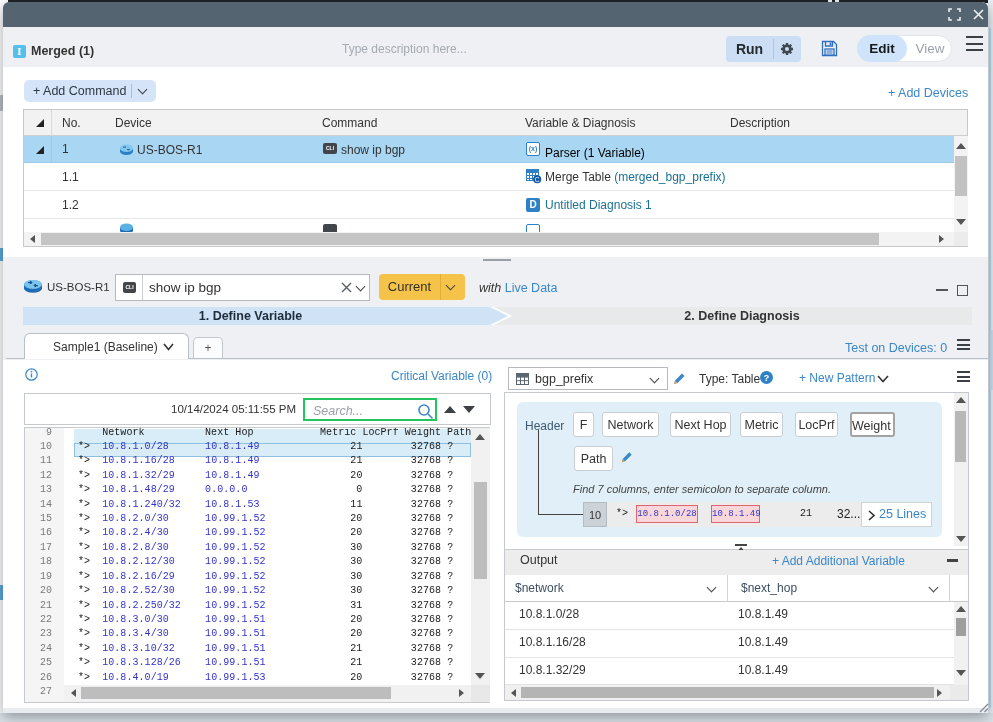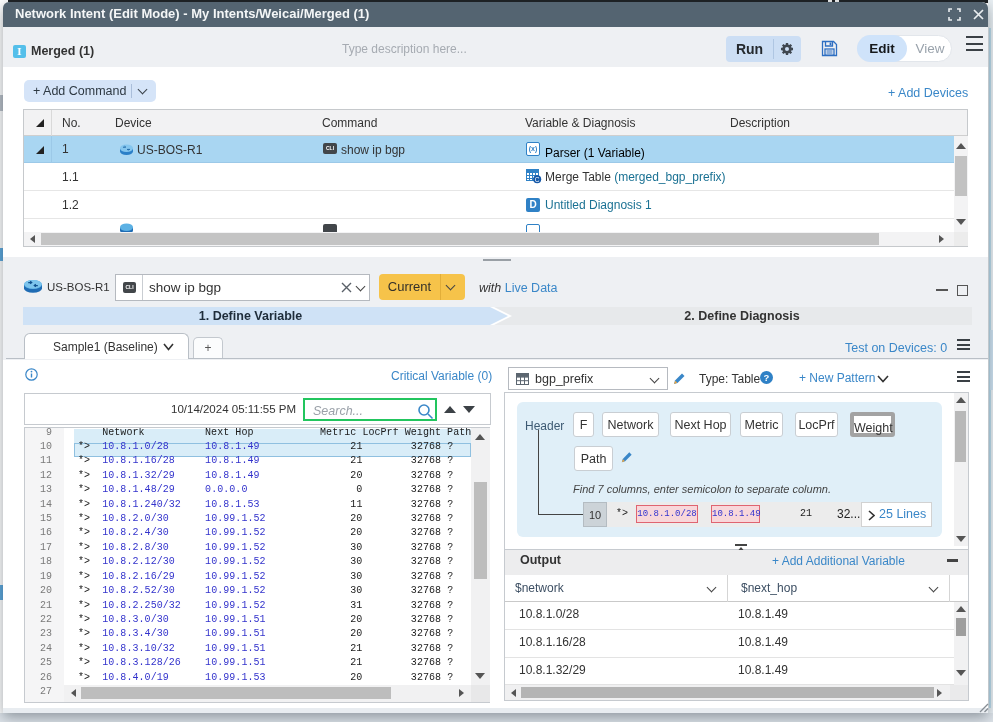--- a/index.html
+++ b/index.html
@@ -22,21 +22,20 @@
 <div class="a" style="left:835px;top:0;width:4px;height:3px;background:#f4f4f4"></div>
 <div class="a" style="left:0;top:713px;width:993px;height:9px;background:#dde3e9"></div>
 <div class="a" style="left:0;top:95px;width:3px;height:16px;background:#b9bfc7"></div>
 <div class="a" style="left:0;top:248px;width:3px;height:13px;background:#5aa7dd"></div>
 <div class="a" style="left:0;top:585px;width:3px;height:15px;background:#5aa7dd"></div>
 <div class="a" style="left:990px;top:330px;width:3px;height:60px;background:#cfe3f2"></div>
 
 <div class="a" style="left:3px;top:2px;width:985px;height:711px;background:#fff;border-radius:6px 6px 0 0;box-shadow:0 4px 14px rgba(40,50,60,.45)">
 
   <div class="a" style="left:0;top:0;width:985px;height:25px;background:#546471;border-radius:6px 6px 0 0">
-    <div class="a" style="left:12px;top:4px;font-size:13px;font-weight:bold;color:#f4f6f7">Network Intent (Edit Mode) - My Intents/Weicai/Merged (1)</div>
     <svg class="a" style="left:945px;top:6px" width="13" height="13" viewBox="0 0 13 13" fill="none" stroke="#e9edf0" stroke-width="1.6">
       <path d="M1 4 V1 H4 M9 1 H12 V4 M12 9 V12 H9 M4 12 H1 V9"></path>
     </svg>
     <svg class="a" style="left:970px;top:7px" width="11" height="11" viewBox="0 0 11 11" stroke="#e9edf0" stroke-width="1.7">
       <path d="M1 1 L10 10 M10 1 L1 10"></path>
     </svg>
   </div>
 
   <div class="a" style="left:0;top:25px;width:985px;height:40px;background:#eef0f3">
     <div class="a" style="left:10px;top:18px;width:13px;height:13px;background:#54bfea;border-radius:2px;color:#fff;font-family:'Liberation Serif',serif;font-weight:bold;font-size:11px;text-align:center;line-height:13px">I</div>
@@ -289,21 +288,21 @@
 
       <div class="a" style="left:12px;top:9px;width:425px;height:135px;background:#e0eff8;border-radius:6px">
         <div class="a" style="left:8px;top:17px;font-size:12px;color:#3d5a73">Header</div>
         <div class="a" style="left:21px;top:28px;width:1px;height:84px;background:#444"></div>
         <div class="a" style="left:21px;top:112px;width:45px;height:1px;background:#444"></div>
         <div class="a" style="left:56px;top:10px;width:21px;height:25px;background:#fff;border:1px solid #c9ced3;border-radius:3px;text-align:center;line-height:25px;font-size:12.5px;color:#333">F</div>
         <div class="a" style="left:85px;top:10px;width:57px;height:25px;background:#fff;border:1px solid #c9ced3;border-radius:3px;text-align:center;line-height:25px;font-size:12.5px;color:#333">Network</div>
         <div class="a" style="left:153px;top:10px;width:61px;height:25px;background:#fff;border:1px solid #c9ced3;border-radius:3px;text-align:center;line-height:25px;font-size:12.5px;color:#333">Next Hop</div>
         <div class="a" style="left:223px;top:10px;width:43px;height:25px;background:#fff;border:1px solid #c9ced3;border-radius:3px;text-align:center;line-height:25px;font-size:12.5px;color:#333">Metric</div>
         <div class="a" style="left:278px;top:10px;width:43px;height:25px;background:#fff;border:1px solid #c9ced3;border-radius:3px;text-align:center;line-height:25px;font-size:12.5px;color:#333">LocPrf</div>
-        <div class="a" style="left:333px;top:10px;width:45px;height:25px;background:#fff;border:4px solid #a3a3a3;border-radius:3px;text-align:center;line-height:25px;font-size:12.5px;color:#333">Weight</div>
+        <div class="a" style="left:333px;top:10px;width:45px;height:25px;background:#fff;border:2px solid #a3a3a3;border-radius:3px;text-align:left;line-height:25px;font-size:12.5px;color:#333">Weight</div>
         <div class="a" style="left:57px;top:44px;width:39px;height:25px;background:#fff;border:1px solid #c9ced3;border-radius:3px;text-align:center;line-height:25px;font-size:12.5px;color:#333">Path</div>
         <svg class="a" style="left:102px;top:48px" width="15" height="15" viewBox="0 0 16 16">
               <path d="M3 13 L4 9.5 L11 2.5 L13.5 5 L6.5 12 Z" fill="#3a87c8"></path>
               <path d="M3 13 L4.2 9.8 L6.2 11.8 Z" fill="#f0a63c"></path>
             </svg>
         <div class="a" style="left:56px;top:81px;font-size:11px;font-style:italic;color:#444">Find 7 columns, enter semicolon to separate column.</div>
 
         <div class="a" style="left:66px;top:100px;width:283px;height:25px;background:#ececec"></div>
         <div class="a" style="left:66px;top:100px;width:24px;height:25px;background:#ccd3d8;border:1px solid #b4bcc2;text-align:center;line-height:24px;font-size:11px;color:#333">10</div>
         <div class="a mono" style="left:99px;top:106px;font-size:10px;color:#222">*&gt;</div>
@@ -322,21 +321,21 @@
       <div class="a" style="left:449px;top:0;width:14px;height:153px;background:#f1f1f2">
         <div class="tri-up a" style="left:2px;top:4px"></div>
         <div class="a" style="left:1px;top:18px;width:11px;height:51px;background:#b8b8b8"></div>
         <div class="tri-dn a" style="left:2px;top:143px"></div>
       </div>
 
       <div class="a" style="left:0;top:156px;width:463px;height:1px;background:#c6cacf"></div>
             <div class="a" style="left:230px;top:151px;width:12px;height:2px;background:#444"></div>
       <div class="a" style="left:231px;top:154px;width:0;height:0;border-left:5px solid transparent;border-right:5px solid transparent;border-bottom:6px solid #444"></div>
       <div class="a" style="left:0;top:157px;width:463px;height:25px;background:#ededee">
-        <div class="a" style="left:15px;top:3px;font-size:12.5px;font-weight:bold;color:#333">Output</div>
+        <div class="a" style="left:15px;top:3px;font-size:12.5px;font-weight:normal;color:#333">Output</div>
         <div class="a" style="left:267px;top:4px;font-size:12px;color:#3a87c8">+ Add Additional Variable</div>
         <div class="a" style="left:442px;top:9px;width:11px;height:2.5px;background:#444"></div>
       </div>
       <div class="a" style="left:0;top:182px;width:463px;height:27px;background:#fff;border-bottom:1px solid #c9c9c9">
         <div class="a" style="left:10px;top:6px;font-size:12px;color:#3d4f63">$network</div>
         <div class="chev a" style="left:203px;top:9px"></div>
         <div class="a" style="left:222px;top:0;width:1px;height:27px;background:#d5d5d5"></div>
         <div class="a" style="left:236px;top:6px;font-size:12px;color:#3d4f63">$next_hop</div>
         <div class="chev a" style="left:425px;top:9px"></div>
         <div class="a" style="left:444px;top:0;width:1px;height:27px;background:#d5d5d5"></div>

